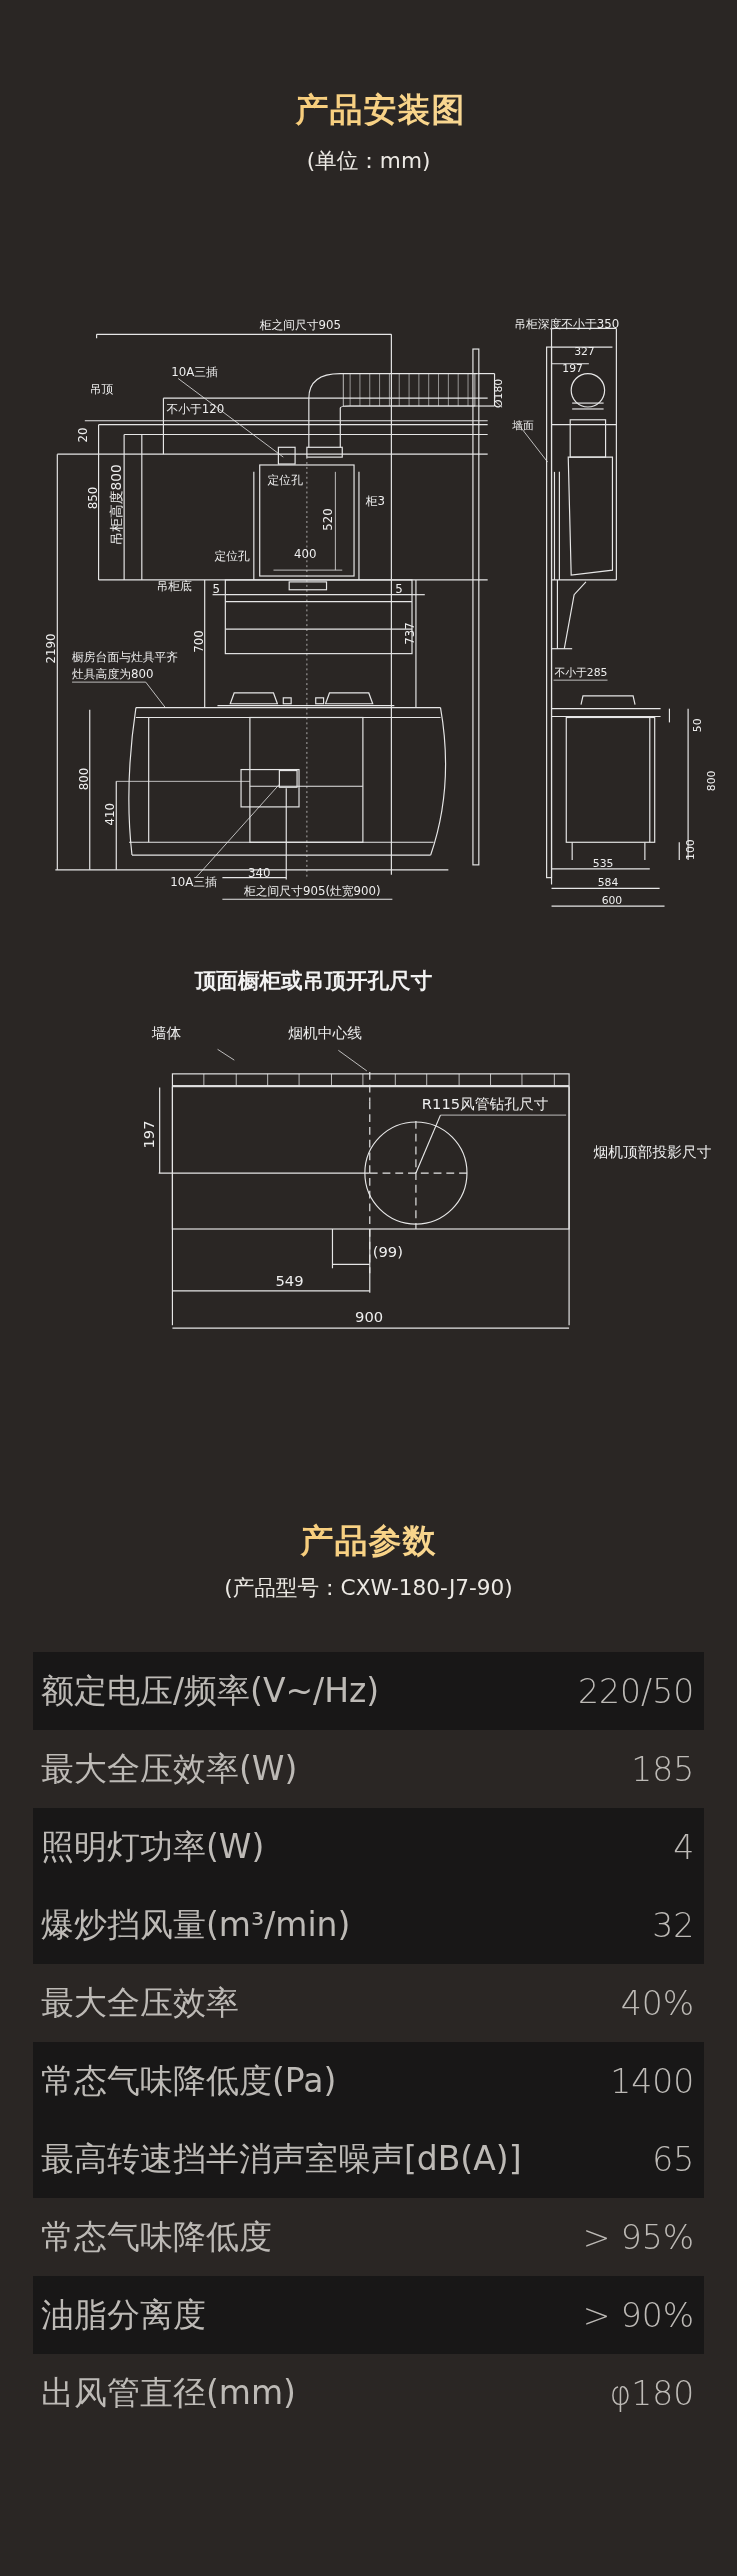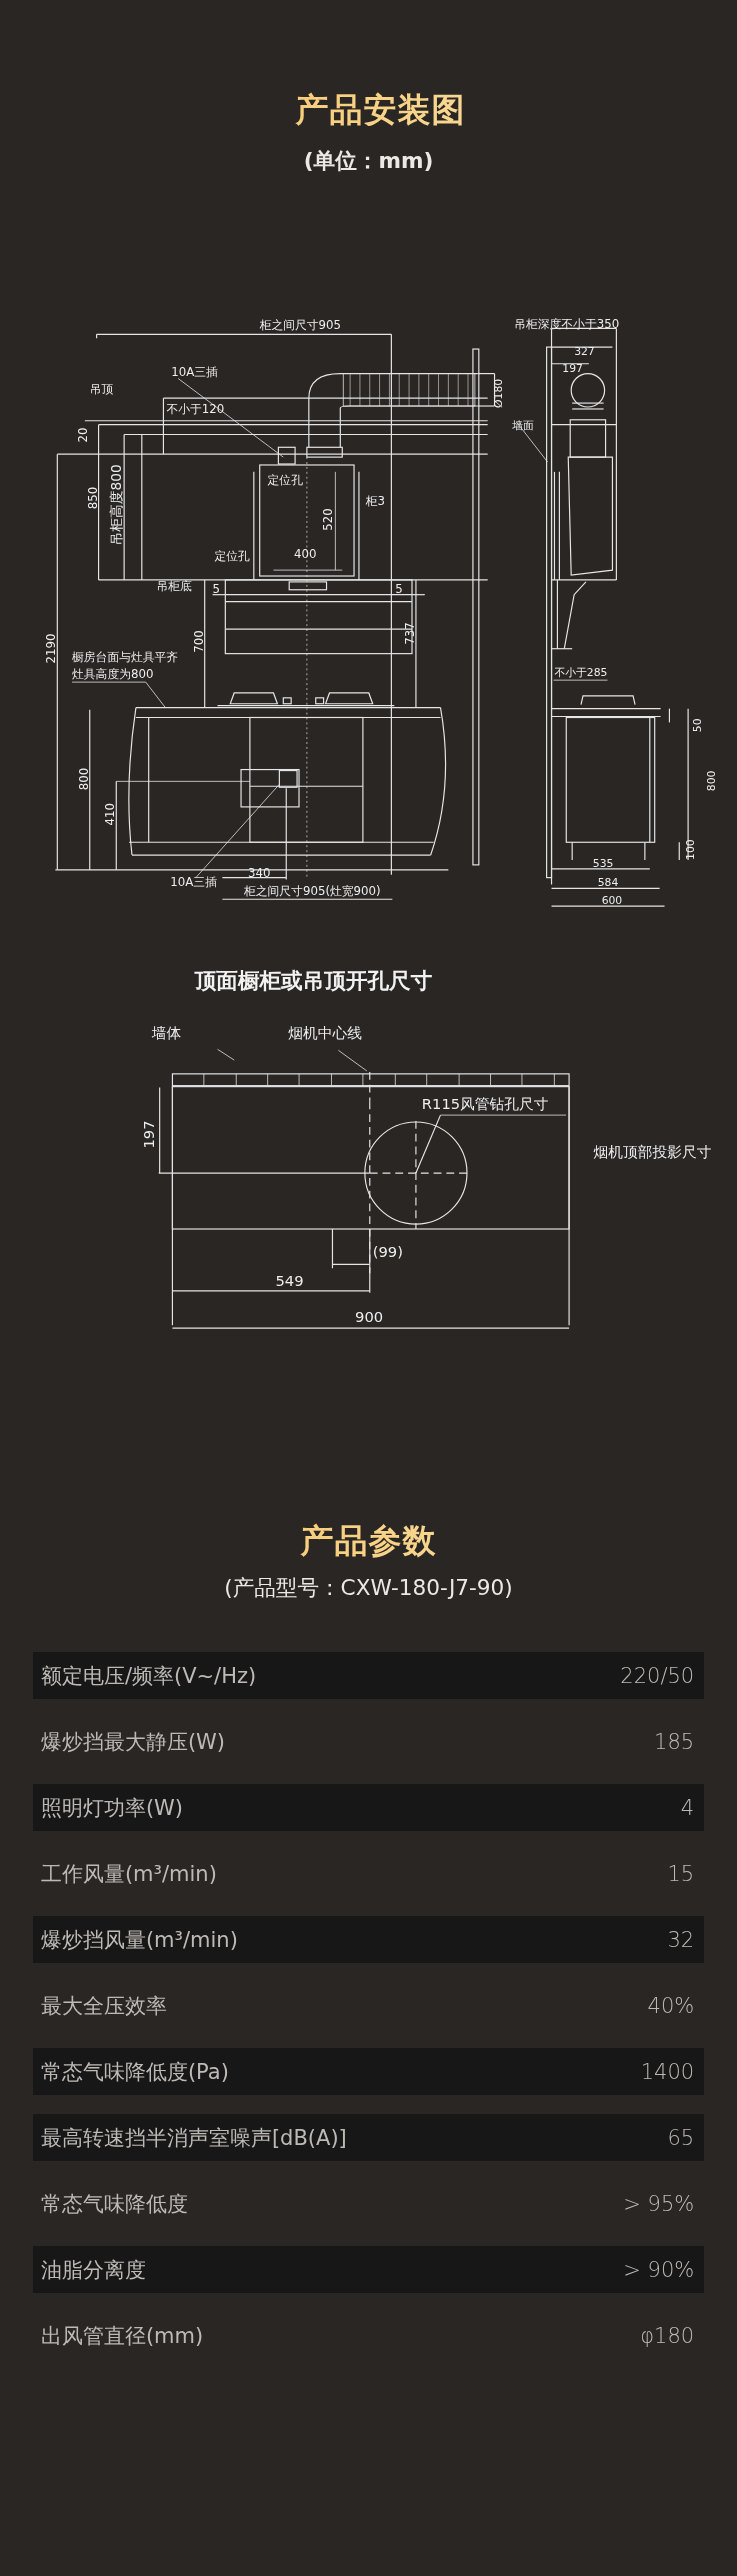--- a/index.html
+++ b/index.html
@@ -8,31 +8,31 @@
   .gold-title{position:absolute;left:0;width:737px;text-align:center;font-weight:bold;
        font-size:33px;letter-spacing:1px;
        background:linear-gradient(90deg,#f6bb55 0%,#f8d48a 55%,#fbe9c4 100%);
        -webkit-background-clip:text;background-clip:text;color:transparent;}
   .subtitle{position:absolute;left:0;width:737px;text-align:center;font-size:21.6px;color:#ece9e4;}
   .drawing{position:absolute;left:16px;}
   .drawing svg{display:block;}
   .svgtxt{font-family:"DejaVu Sans","Liberation Sans",sans-serif;fill:#eeeeee;}
   .section2-title{position:absolute;left:0;width:627px;text-align:center;font-size:21.6px;font-weight:bold;color:#f2f2f2;}
   .params{position:absolute;left:33px;top:1652px;width:671px;}
-  .prow{height:47px;margin-bottom:19px;display:flex;align-items:center;justify-content:space-between;
-        padding:0 9.8px 0 7.9px;box-sizing:border-box;font-size:21px;color:#bdbab6;}
+  .prow{height:78px;margin-bottom:0;display:flex;align-items:center;justify-content:space-between;
+        padding:0 9.8px 0 7.9px;box-sizing:border-box;font-size:33px;color:#bdbab6;}
   .prow.dark{background:#181717;}
   .prow .lbl{white-space:nowrap;}
   .prow .val{white-space:nowrap;font-weight:300;}
 </style>
 </head>
 <body>
 
 <div class="gold-title" style="top:88px;padding-left:12px;">产品安装图</div>
-<div class="subtitle" style="top:146px;font-weight:bold;">(单位：mm)</div>
+<div class="subtitle" style="top:146px;">(单位：mm)</div>
 
 <div class="drawing" style="top:295px;">
 <svg width="737" height="619" viewBox="0 300 750 630" xmlns="http://www.w3.org/2000/svg" stroke="#e6e6e6" fill="none" stroke-width="1.2">
 
   <line x1="82" y1="340" x2="382" y2="340"></line>
   <line x1="382" y1="340" x2="382" y2="890"></line>
   <line x1="82" y1="340" x2="82" y2="344"></line>
 
   <line x1="70" y1="428" x2="480" y2="428"></line>
   <line x1="84" y1="432" x2="480" y2="432"></line>
@@ -255,30 +255,26 @@
 
 <div class="gold-title" style="top:1519px;">产品参数</div>
 <div class="subtitle" style="top:1573px;">(产品型号：CXW-180-J7-90)</div>
 
 <div class="params">
   <div class="prow dark">
       <span class="lbl">额定电压/频率(V~/Hz)</span>
       <span class="val">220/50</span>
     </div>
   <div class="prow">
-      <span class="lbl">爆炒挡最大静压(W)</span>
+      <span class="lbl">最大全压效率(W)</span>
       <span class="val">185</span>
     </div>
   <div class="prow dark">
       <span class="lbl">照明灯功率(W)</span>
       <span class="val">4</span>
-    </div>
-  <div class="prow">
-      <span class="lbl">工作风量(m³/min)</span>
-      <span class="val">15</span>
     </div>
   <div class="prow dark">
       <span class="lbl">爆炒挡风量(m³/min)</span>
       <span class="val">32</span>
     </div>
   <div class="prow">
       <span class="lbl">最大全压效率</span>
       <span class="val">40%</span>
     </div>
   <div class="prow dark">

